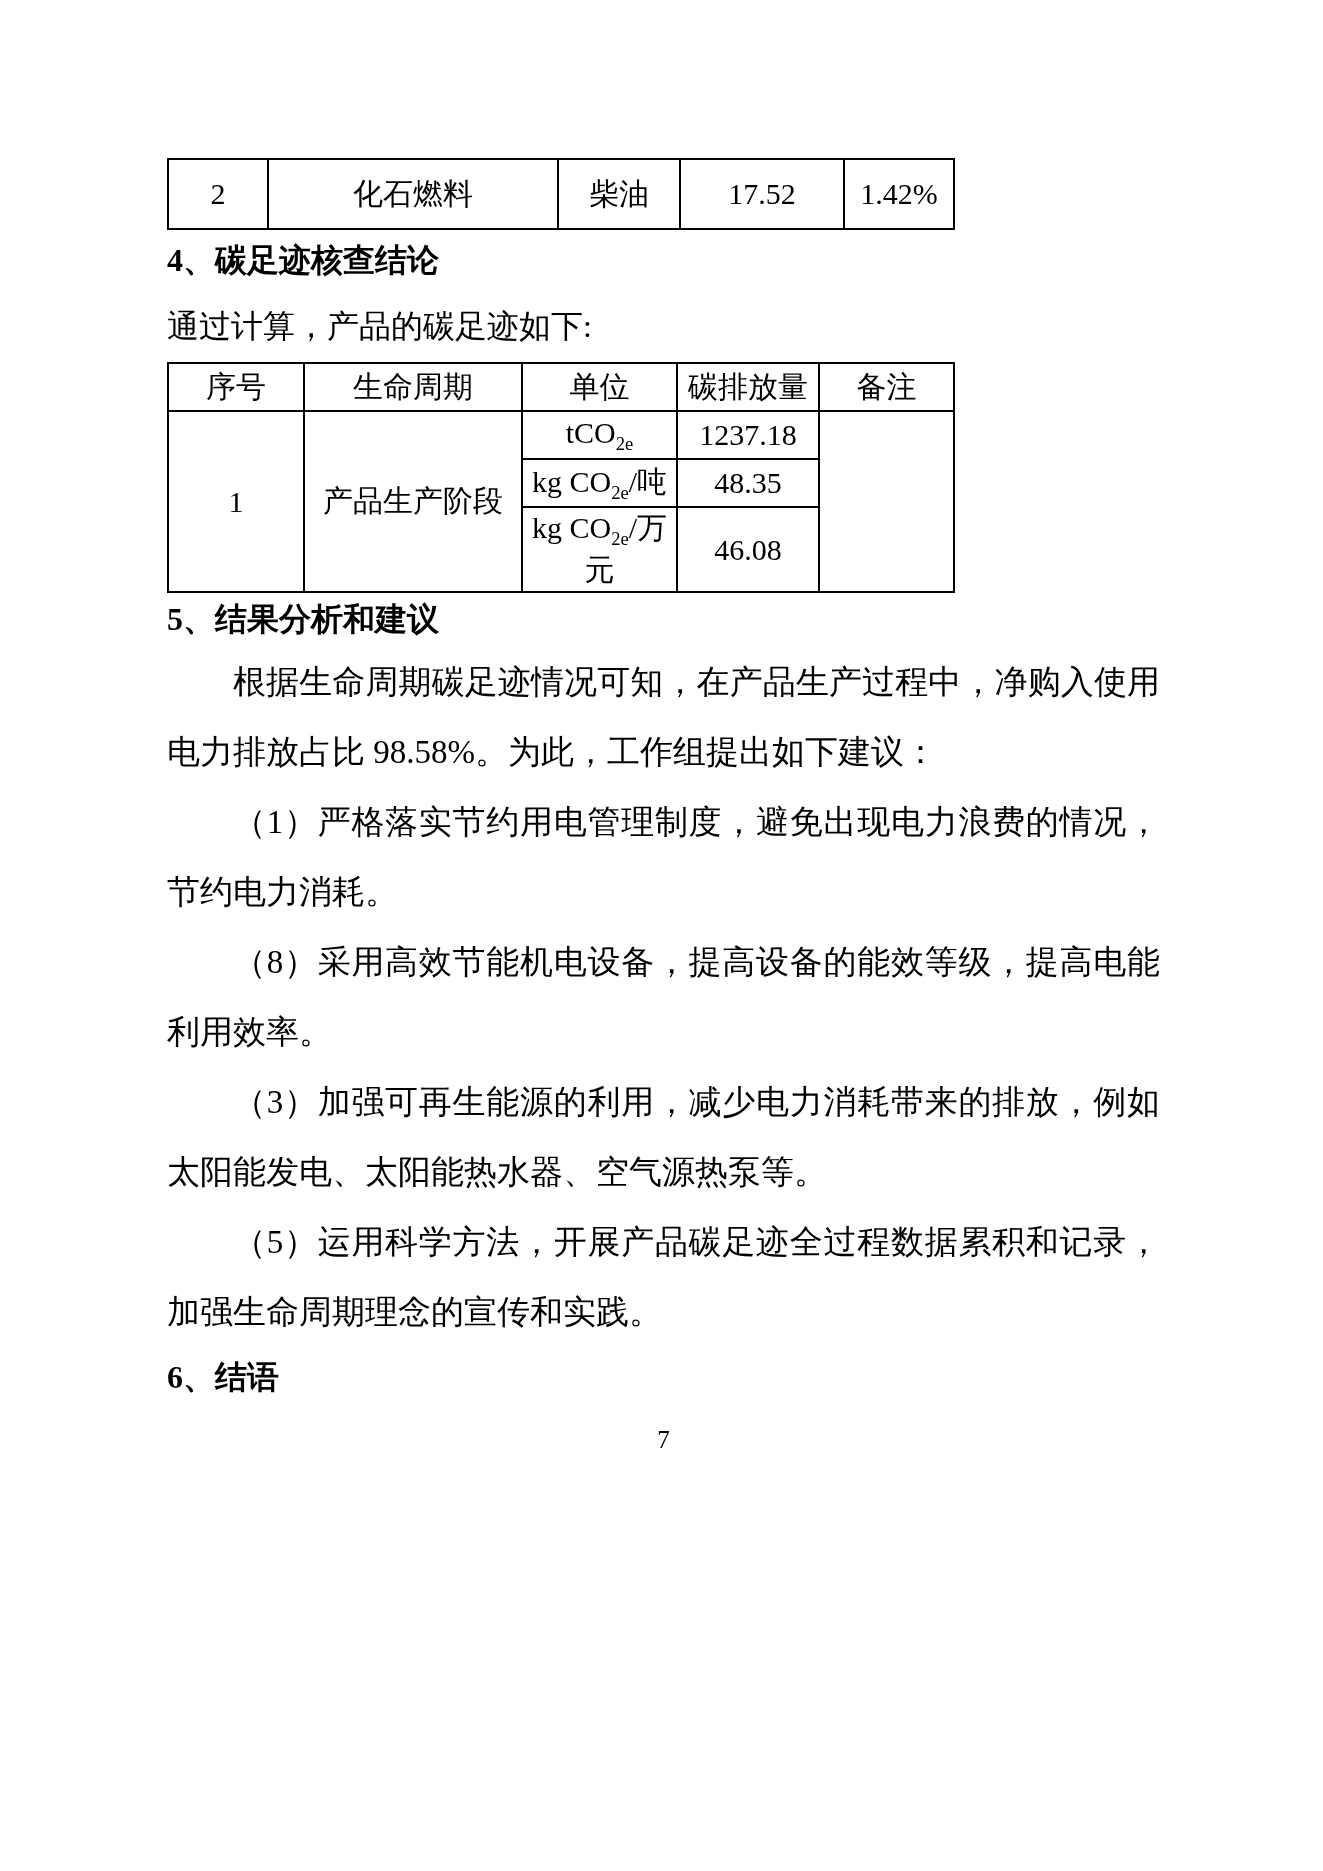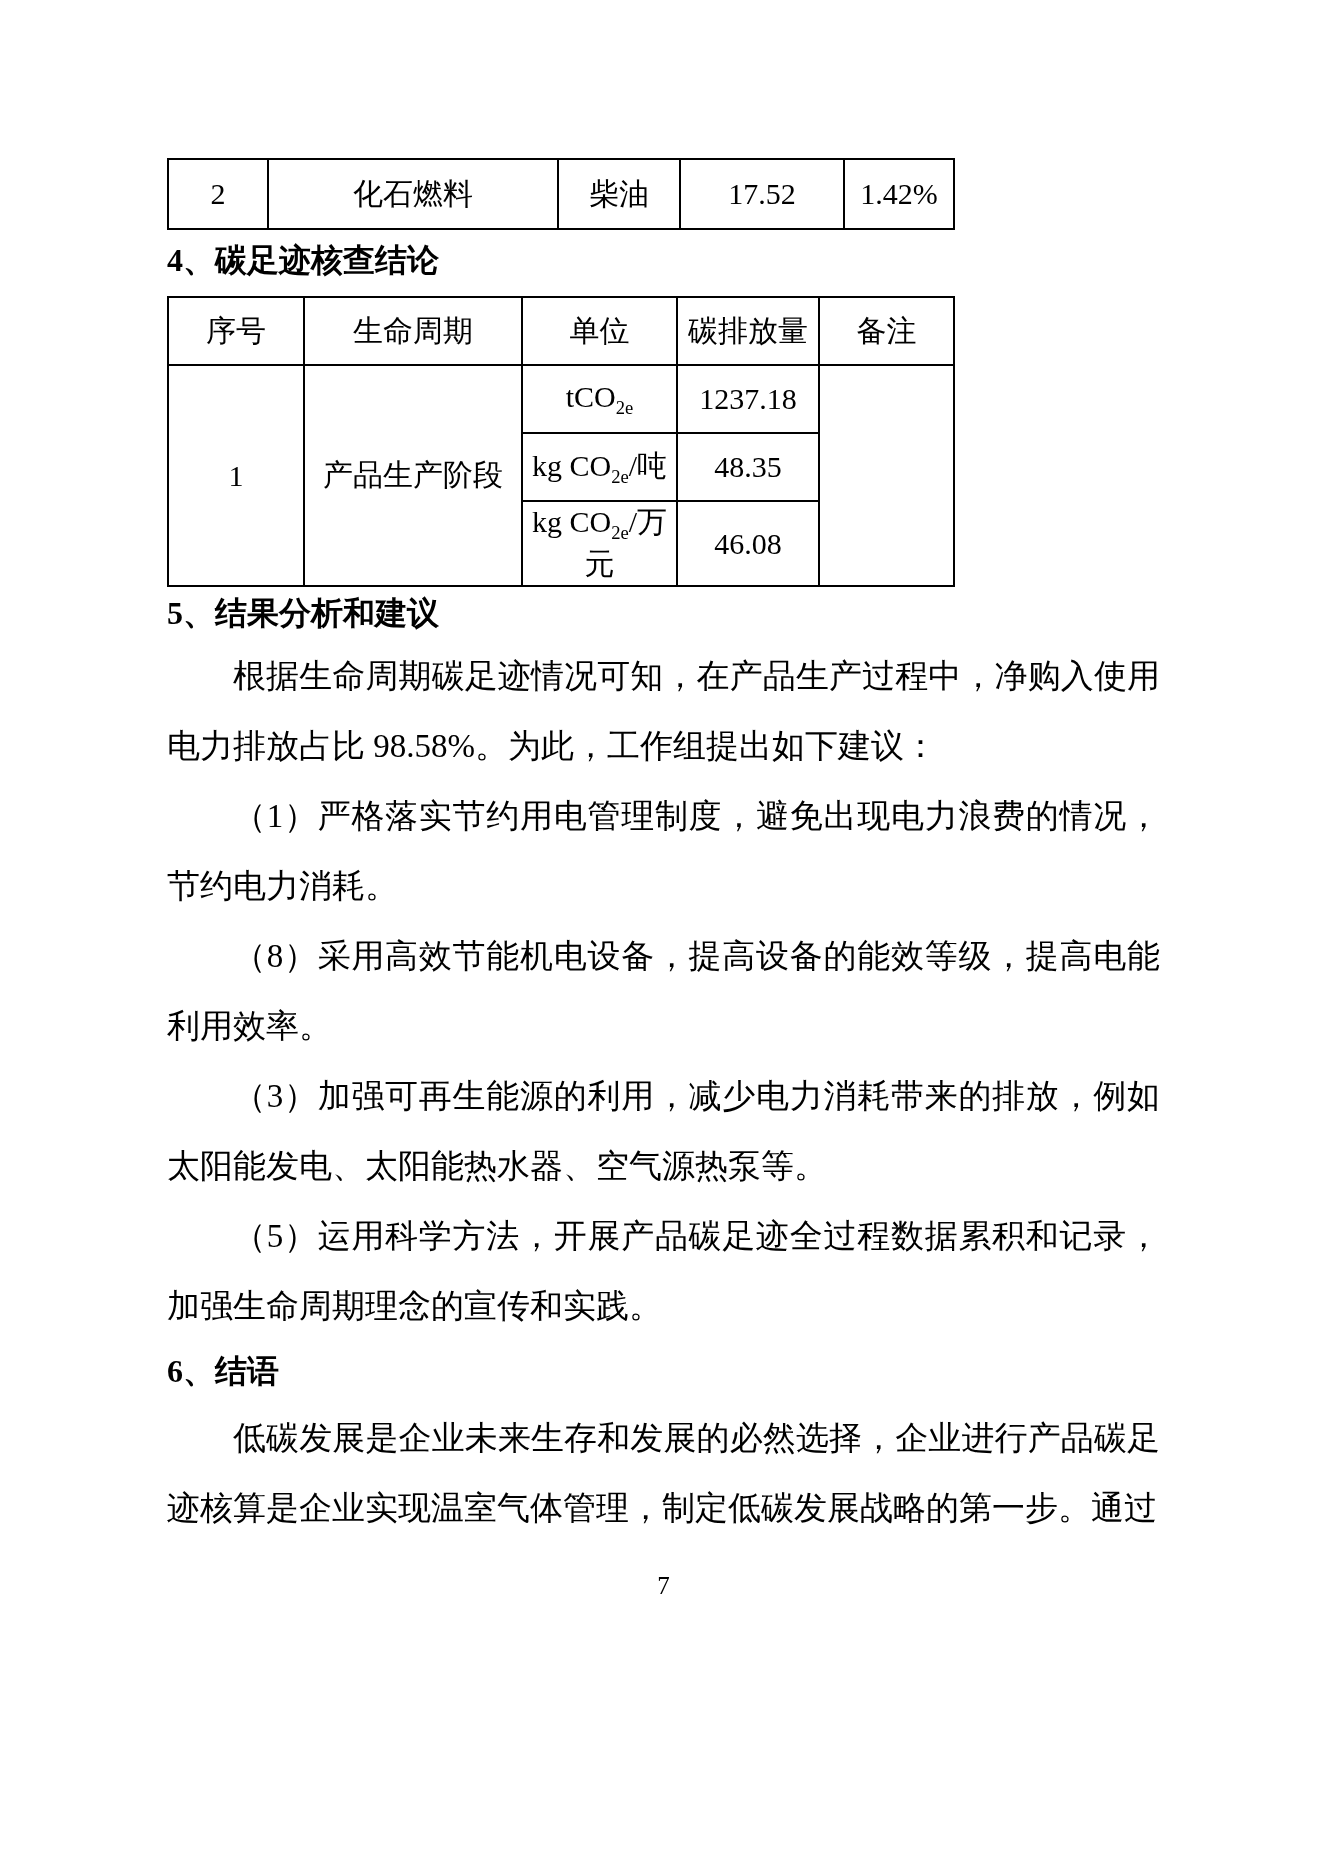--- a/index.html
+++ b/index.html
@@ -20,21 +20,21 @@
     text-align: center;
     vertical-align: middle;
     font-weight: normal;
     font-size: 30px;
     padding: 0 4px;
   }
   sub { font-size: 0.62em; }
   .t1 { width: 786px; }
   .t1 td { height: 70px; }
   .t2 { width: 786px; margin-top: 16px; }
-  .t2 td { height: 68px; }
+  .t2 td { height: 48px; }
   .heading {
     font-weight: bold;
     font-size: 32px;
     line-height: 40px;
     margin-top: 10px;
   }
   .h5m { margin-top: 6px; }
   .h6m { margin-top: 10px; }
   .intro {
     font-size: 32px;
@@ -75,20 +75,21 @@
         <td>化石燃料</td>
         <td>柴油</td>
         <td>17.52</td>
         <td>1.42%</td>
       </tr>
     </tbody>
   </table>
 
   <div class="heading">4、碳足迹核查结论</div>
 
+  <div class="intro">通过计算，产品的碳足迹如下:</div>
 
   <table class="t2">
     <colgroup>
       <col style="width:136px">
         <col style="width:218px">
         <col style="width:155px">
       <col style="width:142px">
         <col style="width:135px">
     </colgroup>
     <tbody>
@@ -122,19 +123,16 @@
   <div class="bodytext">
     <p>根据生命周期碳足迹情况可知，在产品生产过程中，净购入使用电力排放占比 98.58%。为此，工作组提出如下建议：</p>
     <p>（1）严格落实节约用电管理制度，避免出现电力浪费的情况，节约电力消耗。</p>
     <p>（8）采用高效节能机电设备，提高设备的能效等级，提高电能利用效率。</p>
     <p>（3）加强可再生能源的利用，减少电力消耗带来的排放，例如太阳能发电、太阳能热水器、空气源热泵等。</p>
     <p>（5）运用科学方法，开展产品碳足迹全过程数据累积和记录，加强生命周期理念的宣传和实践。</p>
   </div>
 
   <div class="heading h6m">6、结语</div>
 
-  <div class="closing">
-    <p>低碳发展是企业未来生存和发展的必然选择，企业进行产品碳足迹核算是企业实现温室气体管理，制定低碳发展战略的第一步。通过</p>
-  </div>
 
   <div class="page-number">7</div>
 
 </div>
 
 </body></html>

